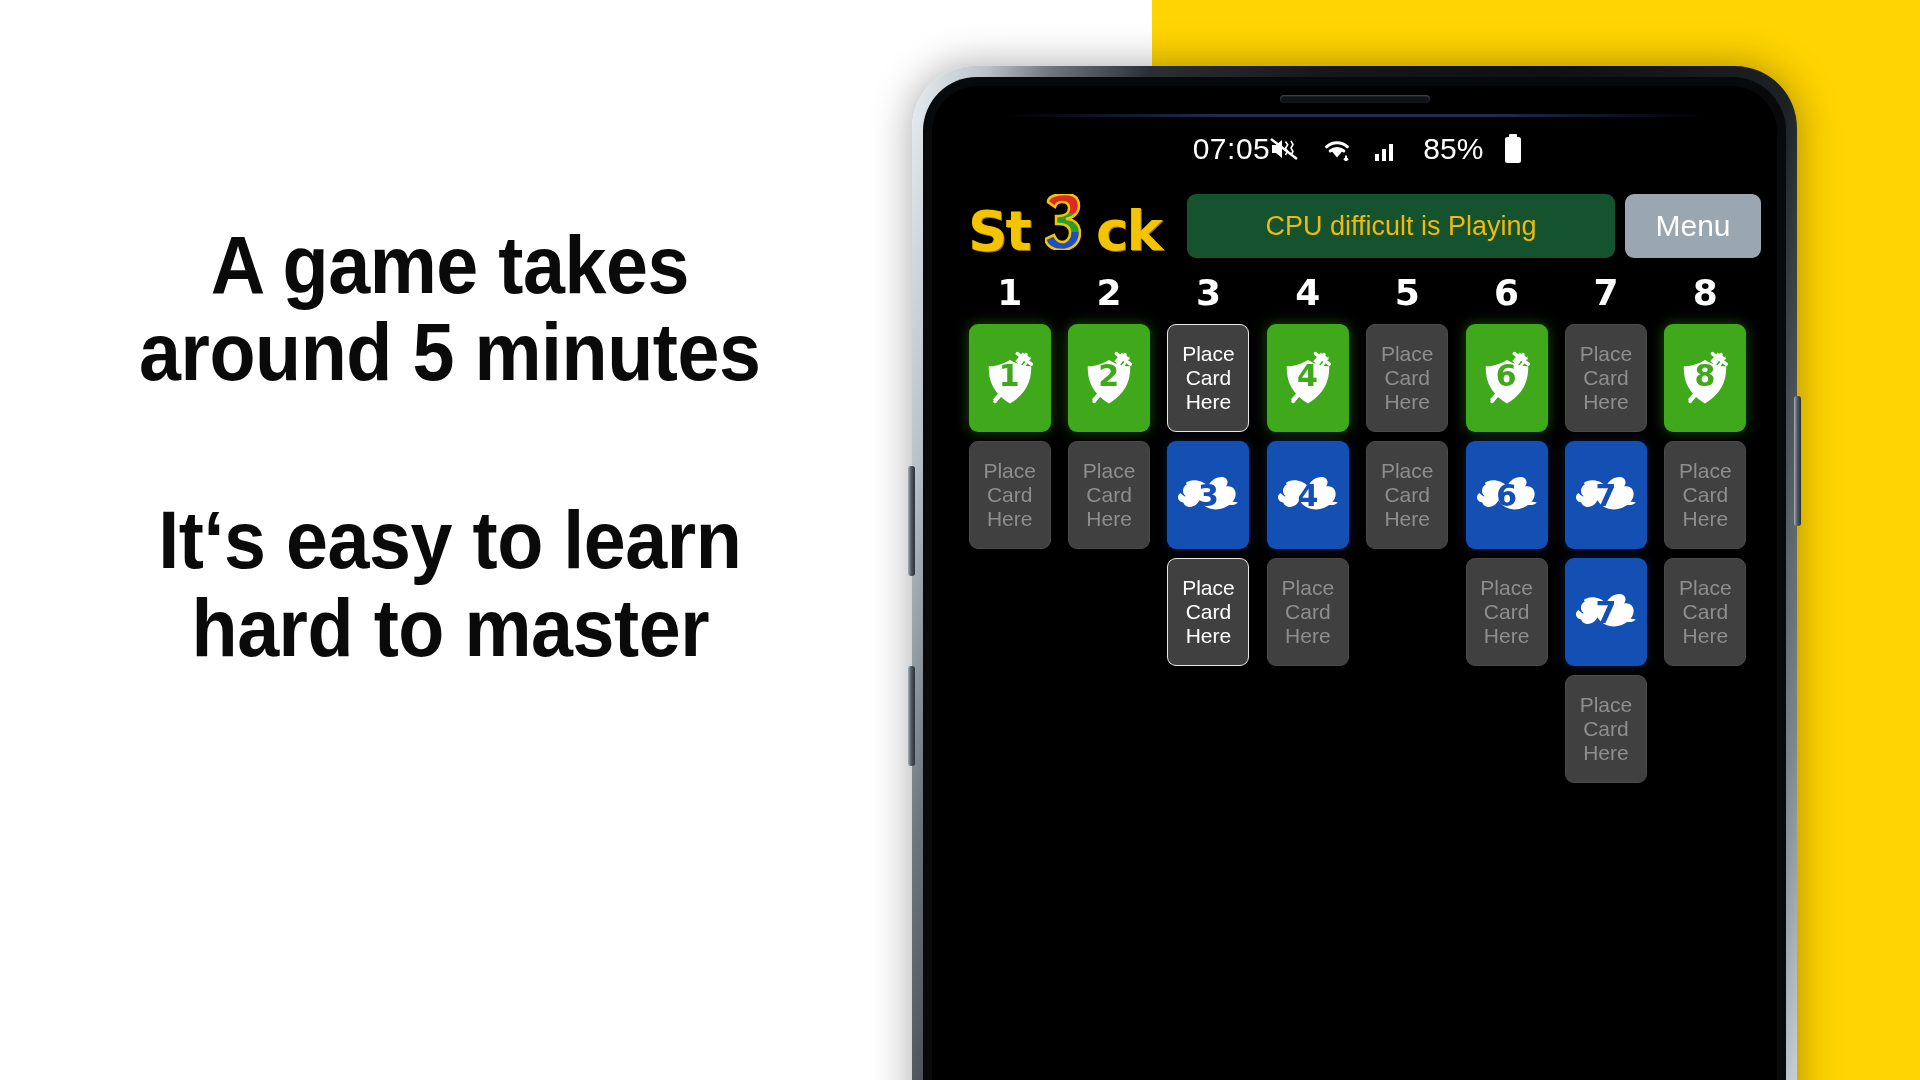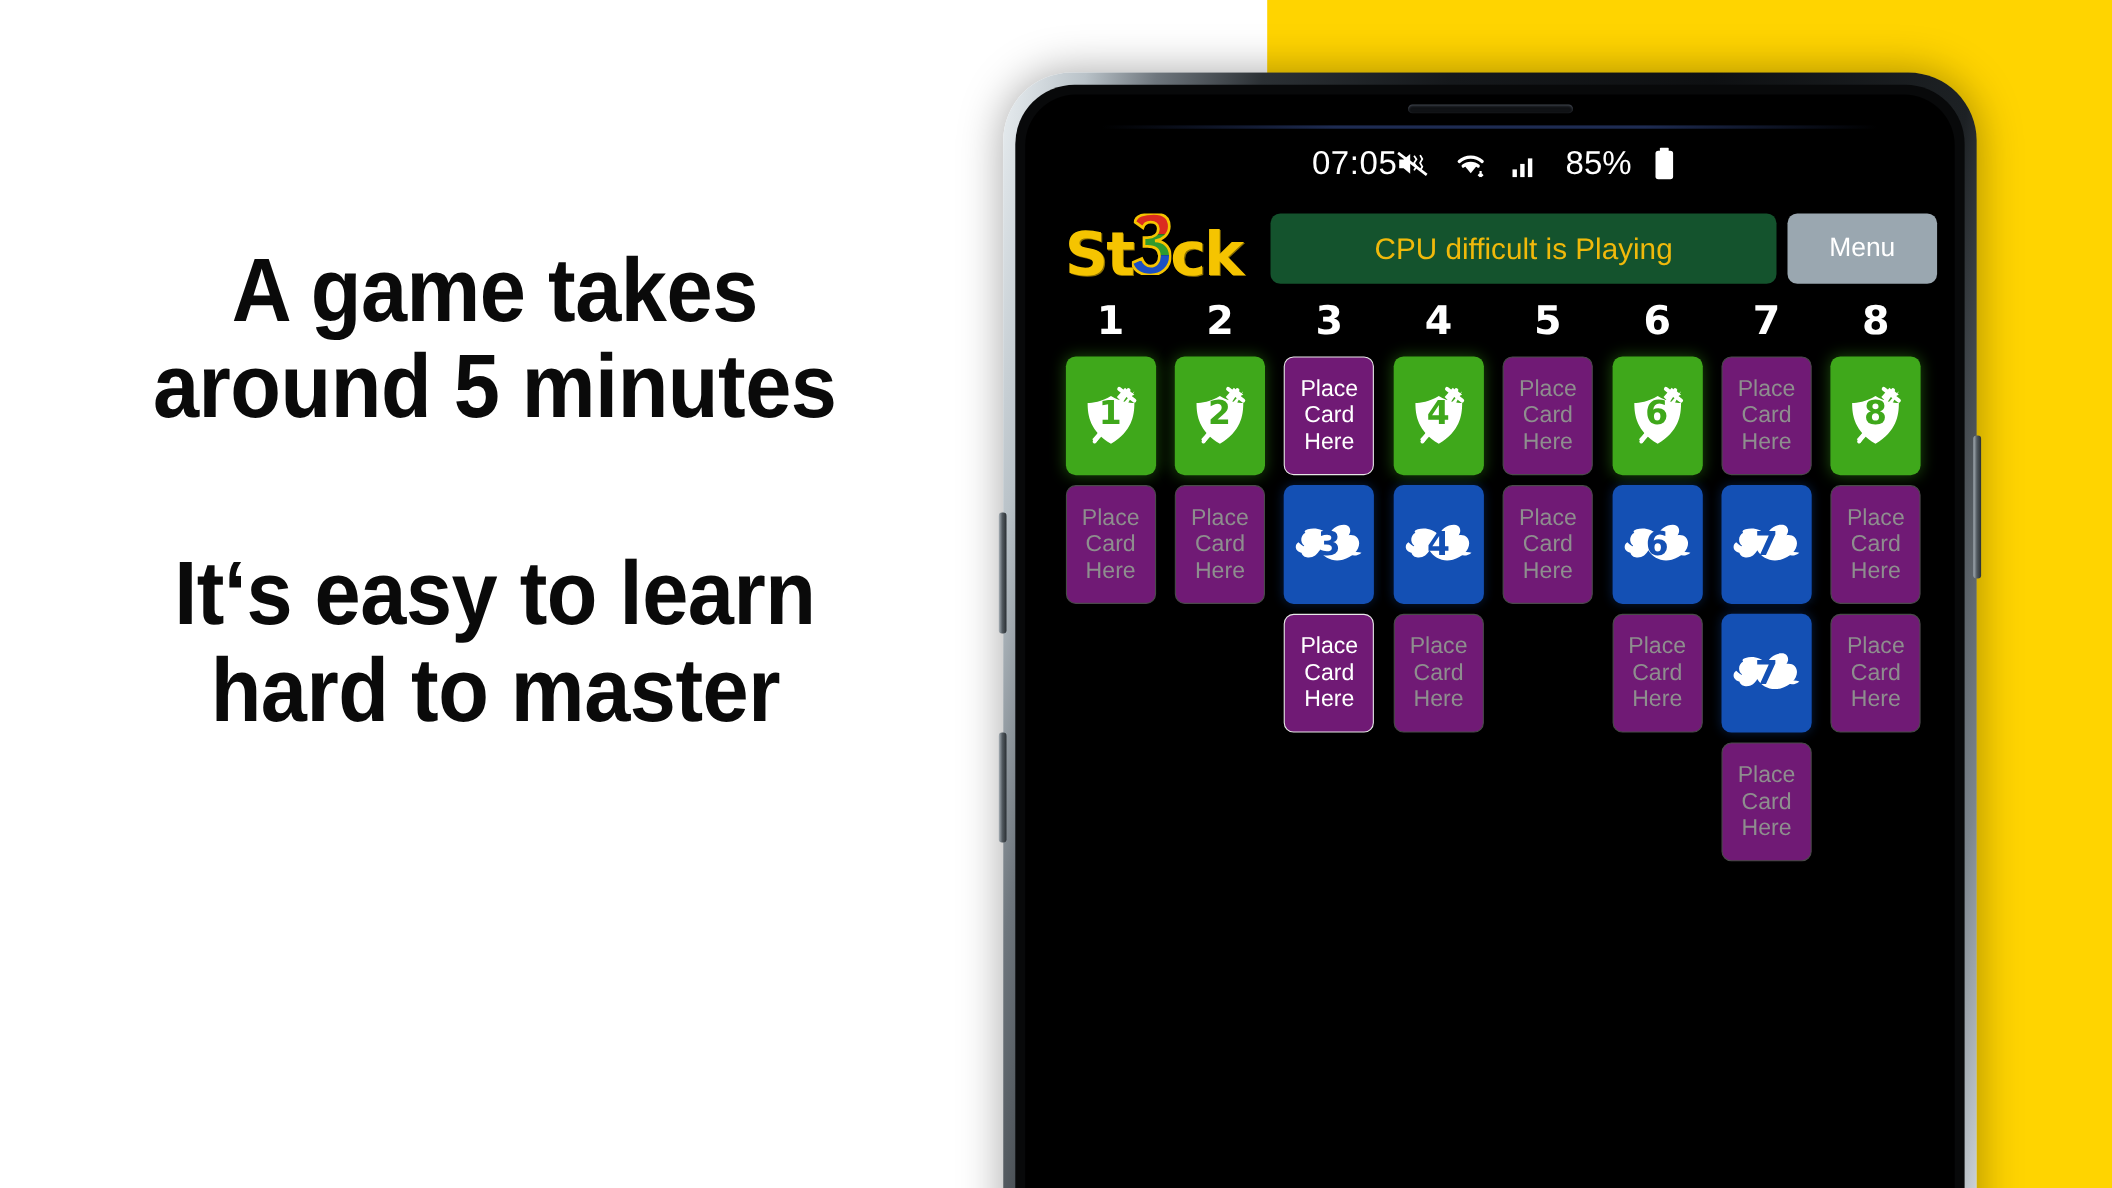--- a/index.html
+++ b/index.html
@@ -98,41 +98,42 @@
   
   .app-header {
     position: absolute; left: 0; right: 0; top: 100px; height: 80px;
     display: flex; align-items: center; padding: 0 16px 0 36px; gap: 10px;
   }
   .logo {
     font-size: 55px; font-weight: 800; letter-spacing: -2px;
     font-family: "DejaVu Sans", sans-serif;
     display: flex; align-items: baseline;
     line-height: 1;
+    gap: 16px;
   }
   .logo .y { color: #F5C400; text-shadow: 1px 1px 0 #8a6f00; }
   .logo .three {
     position: relative; display: inline-block; width: 36px; height: 56px;
     margin: 0 -1px;
   }
   .logo .three svg { position: absolute; left: 0; top: 0; }
 
   .turn-banner {
     flex: 1 1 auto;
     height: 64px; margin-left: 16px;
     background: #14532d;
     border-radius: 9px;
     display: flex; align-items: center; justify-content: center;
     color: #F0B90B; font-size: 27px; font-weight: 400;
   }
   .menu-btn {
     width: 136px; height: 64px; 
     background: #9aa7b0; border-radius: 9px;
     display: flex; align-items: center; justify-content: center;
-    color: #ffffff; font-size: 24px; font-weight: 400;
+    color: #ffffff; font-size: 30px; font-weight: 400;
   }
 
   
   .col-headers {
     position: absolute; left: 28px; right: 22px; top: 186px;
     display: flex;
   }
   .col-head {
     flex: 1 1 0; text-align: center;
     color: #ffffff; font-size: 36px; font-weight: 700;
@@ -147,21 +148,21 @@
   .board-col { flex: 1 1 0; display: flex; flex-direction: column; align-items: center; gap: 9px; }
 
   .card {
     width: 82px; height: 108px; border-radius: 9px;
     display: flex; align-items: center; justify-content: center;
     position: relative;
   }
   .card.green { background: #3FA81B; box-shadow: 0 0 14px rgba(63,168,27,0.45); }
   .card.blue  { background: #1450B4; box-shadow: 0 0 10px rgba(20,80,180,0.35); }
   .card.slot {
-    background: #701a75;
+    background: #404040;
     border: 1.5px solid #4a4a4a;
     color: #8e8e8e;
     font-size: 21px; line-height: 1.14; text-align: center;
     font-family: "Liberation Sans", sans-serif;
   }
   .card.slot.active { border-color: #e8e8e8; color: #ffffff; }
   .card.empty { visibility: hidden; }
   .card svg { width: 68px; height: 68px; display: block; }
 
   .card-num {

